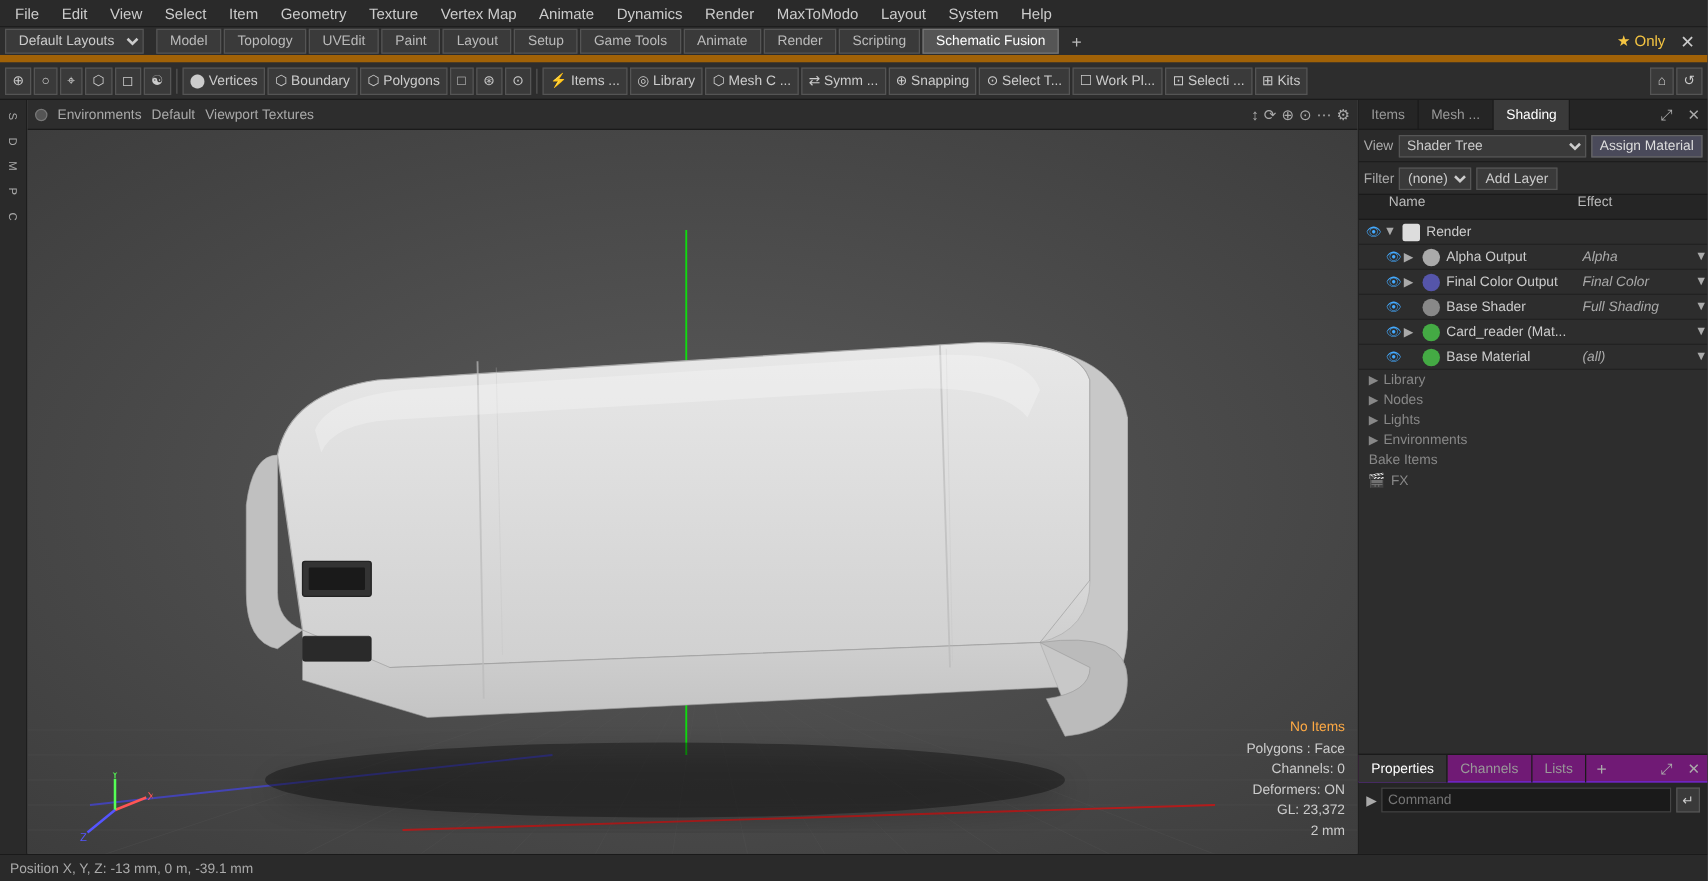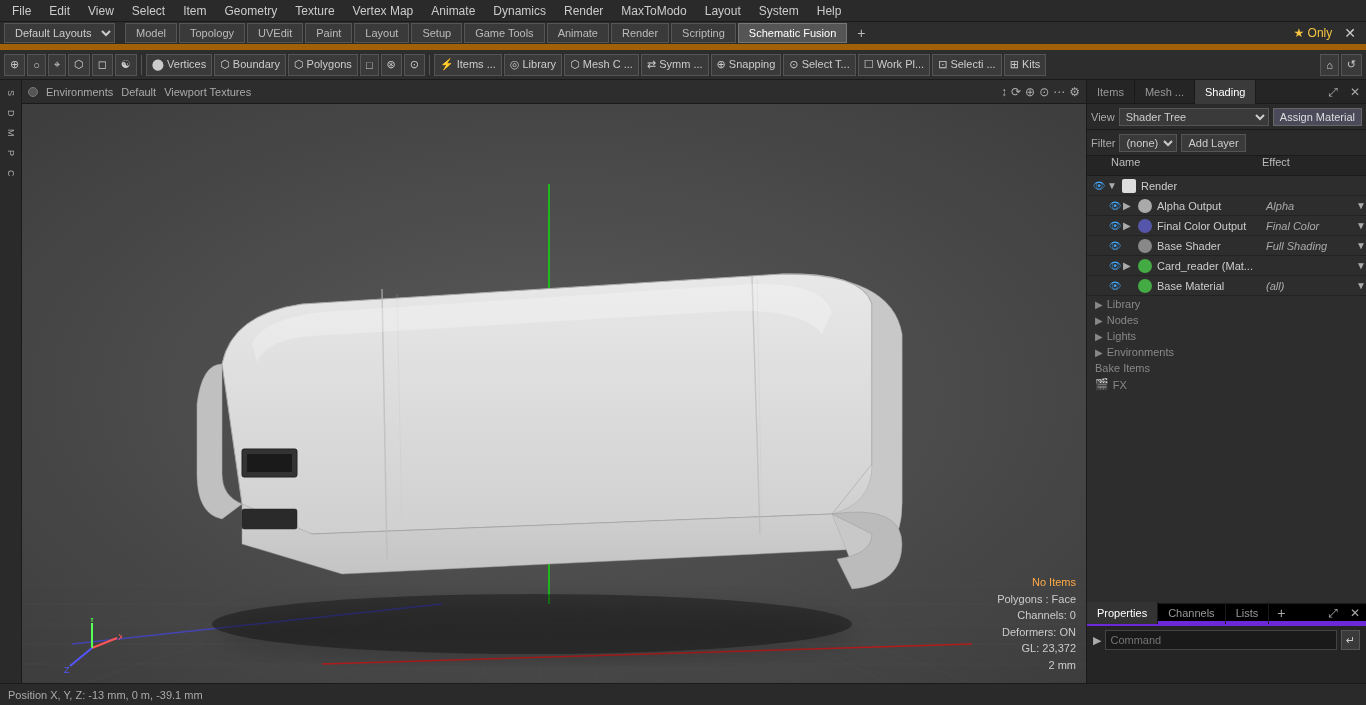--- a/index.html
+++ b/index.html
@@ -84,21 +84,21 @@
     .tree-eye { width: 16px; height: 16px; color: #4af; display: flex; align-items: center; justify-content: center; font-size: 10px; cursor: pointer; }
     .tree-arrow { color: #aaa; font-size: 10px; width: 12px; cursor: pointer; }
     .tree-name { flex: 1; color: #ccc; font-size: 11px; padding: 0 2px; }
     .tree-effect { width: 100px; color: #aaa; font-size: 11px; display: flex; align-items: center; font-style: italic; }
     .tree-effect-dd { color: #aaa; font-size: 10px; margin-left: auto; }
     .tree-section { color: #888; font-size: 11px; padding: 2px 8px; display: flex; align-items: center; gap: 4px; cursor: pointer; }
     .tree-section-arrow { color: #888; font-size: 10px; }
 
     
     #bottom-panel { height: 80px; background: #252525; border-top: 1px solid #1a1a1a; }
-    #bottom-tabs { height: 22px; display: flex; align-items: center; background: #000000; border-bottom: 5px solid #6d28d9; }
+    #bottom-tabs { height: 22px; display: flex; align-items: center; background: #701a75; border-bottom: 1px solid #6d28d9; }
     .bottom-tab { padding: 2px 10px; font-size: 11px; color: #999; cursor: pointer; height: 22px; display: flex; align-items: center; border-right: 1px solid #1a1a1a; }
     .bottom-tab.active { background: #333; color: #fff; }
     .bottom-plus { padding: 2px 8px; color: #aaa; font-size: 14px; cursor: pointer; }
     .bottom-ctrl { margin-left: auto; display: flex; }
     .bottom-ctrl-btn { padding: 2px 6px; color: #aaa; font-size: 12px; cursor: pointer; }
     #command-bar { height: 28px; display: flex; align-items: center; padding: 0 6px; gap: 4px; }
     #command-input { flex: 1; background: #1a1a1a; border: 1px solid #444; color: #ccc; font-size: 11px; height: 20px; padding: 0 4px; }
     .cmd-btn { background: #3a3a3a; border: 1px solid #555; color: #ccc; font-size: 11px; padding: 0 4px; height: 20px; cursor: pointer; }
 
     

